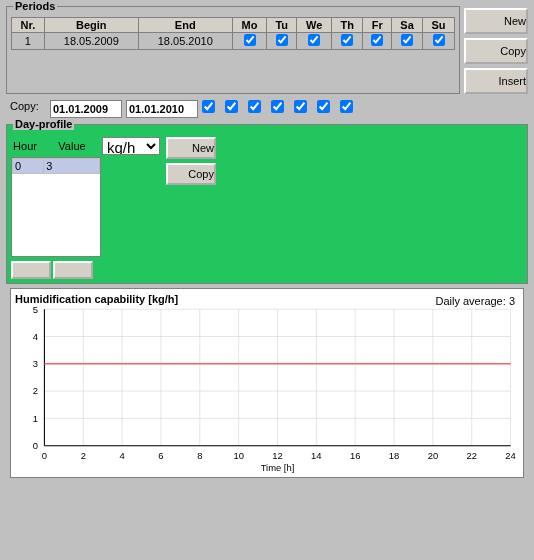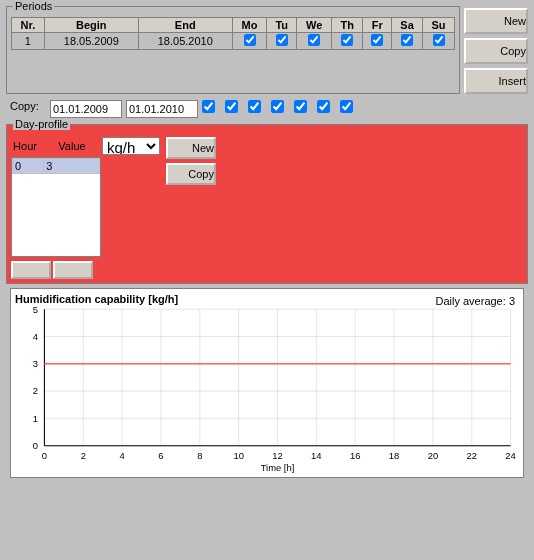--- a/index.html
+++ b/index.html
@@ -24,21 +24,21 @@
     
     .periods-group {
       border: 1px solid #808080;
       flex: 1;
       padding: 2px 4px 4px 4px;
       position: relative;
       background: #c0c0c0;
     }
     .periods-group legend, .group-label {
       font-size: 11px;
-      font-weight: normal;
+      font-weight: bold;
       position: absolute;
       top: -7px;
       left: 6px;
       background: #c0c0c0;
       padding: 0 2px;
     }
     table.periods-table {
       border-collapse: collapse;
       width: 100%;
       margin-top: 8px;
@@ -87,32 +87,33 @@
       font-size: 11px;
       width: 36px;
     }
     .copy-date-input {
       width: 72px;
       height: 18px;
       border: 1px solid #808080;
       background: white;
       font-size: 11px;
       padding: 1px 2px;
+      font-weight: bold;
     }
     .copy-checkboxes {
       display: flex;
       gap: 10px;
       align-items: center;
     }
     
     .day-profile-group {
       border: 1px solid #808080;
       padding: 2px 4px 4px 4px;
       position: relative;
-      background: #ef4444;
+      background: #22c55e;
     }
     .day-profile-inner {
       display: flex;
       gap: 6px;
       margin-top: 10px;
     }
     .day-profile-left {
       display: flex;
       flex-direction: column;
       gap: 2px;

